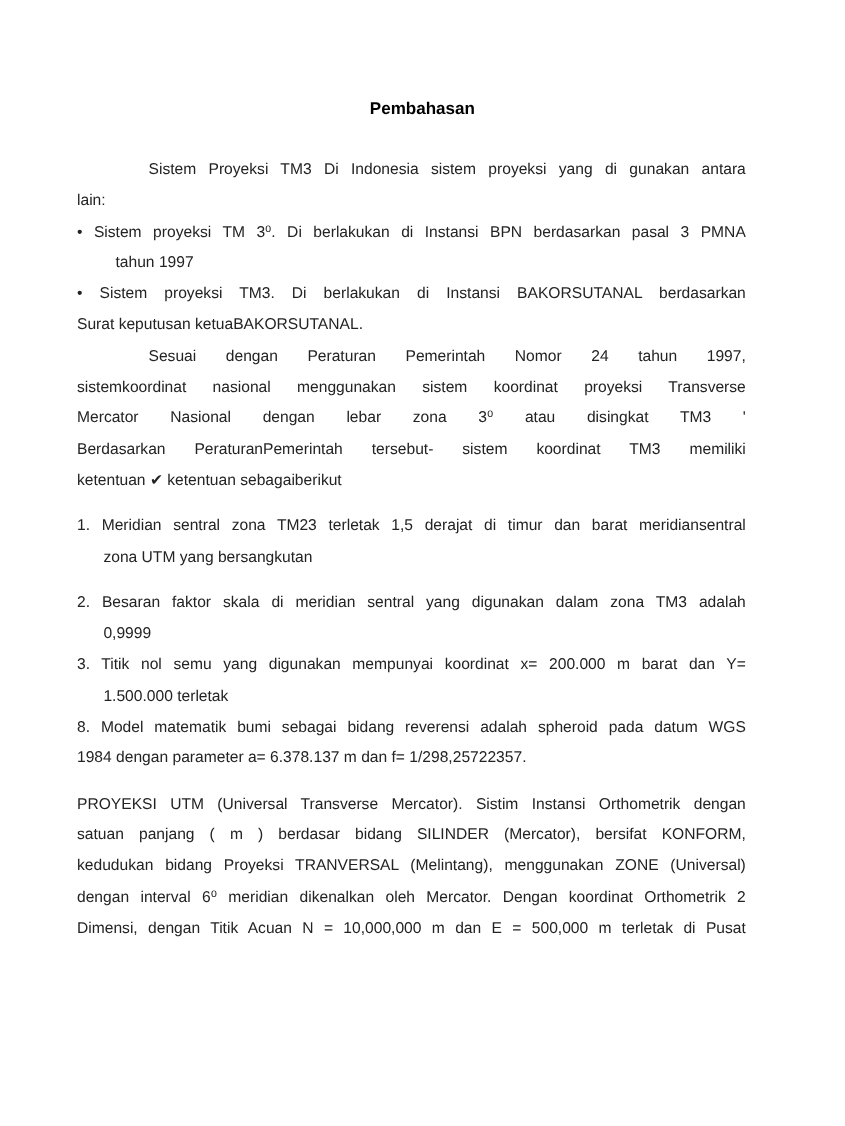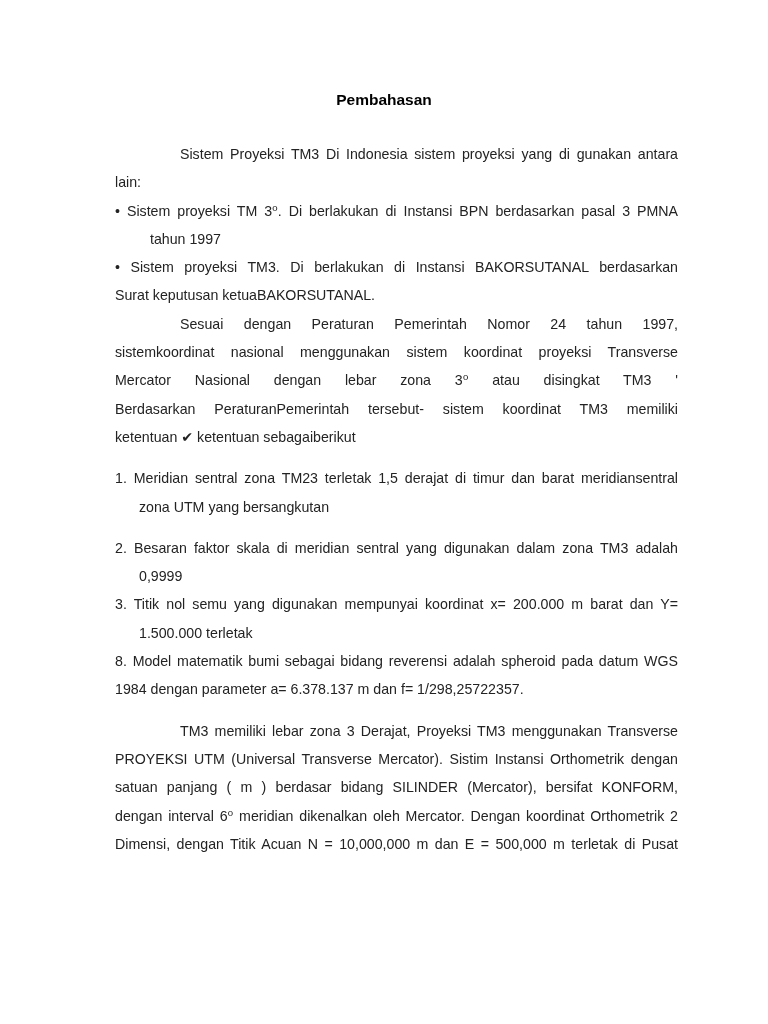--- a/index.html
+++ b/index.html
@@ -32,21 +32,20 @@
     font-size: 14.2px;
     color: #232323;
   }
   .line {
     display: block;
     height: 28.3px;
     line-height: 28.3px;
     overflow: hidden;
     white-space: normal;
     text-align: left;
-    margin-left: 45px;
   }
   
   .jl {
     text-align: justify;
     text-align-last: justify;
     -moz-text-align-last: justify;
   }
   .ti  { padding-left: 65px; } 
   .hb  { padding-left: 35px; } 
   .hn  { padding-left: 24px; } 
@@ -96,21 +95,21 @@
     <div class="para">
       <div class="line jl">3. Titik nol semu yang digunakan mempunyai koordinat x= 200.000 m barat dan Y=</div>
       <div class="line hn">1.500.000 terletak</div>
     </div>
     <div class="para">
       <div class="line jl">8. Model matematik bumi sebagai bidang reverensi adalah spheroid pada datum WGS</div>
       <div class="line">1984 dengan parameter a= 6.378.137 m dan f= 1/298,25722357.</div>
     </div>
 
     <div class="para gap">
-      <div class="line jl ti">TM3 memiliki lebar zona 3 Derajat, Proyeksi TM3 menggunakan Transverse Mercator.</div>
       <div class="line jl">PROYEKSI UTM (Universal Transverse Mercator). Sistim Instansi Orthometrik dengan</div>
       <div class="line jl">satuan panjang ( m ) berdasar bidang SILINDER (Mercator), bersifat KONFORM,</div>
+      <div class="line jl">kedudukan bidang Proyeksi TRANVERSAL (Melintang), menggunakan ZONE (Universal)</div>
       <div class="line jl">dengan interval 6⁰ meridian dikenalkan oleh Mercator. Dengan koordinat Orthometrik 2</div>
       <div class="line jl">Dimensi, dengan Titik Acuan N = 10,000,000 m dan E = 500,000 m terletak di Pusat</div>
     </div>
 
   </div>
 </div>
 
 </body></html>

